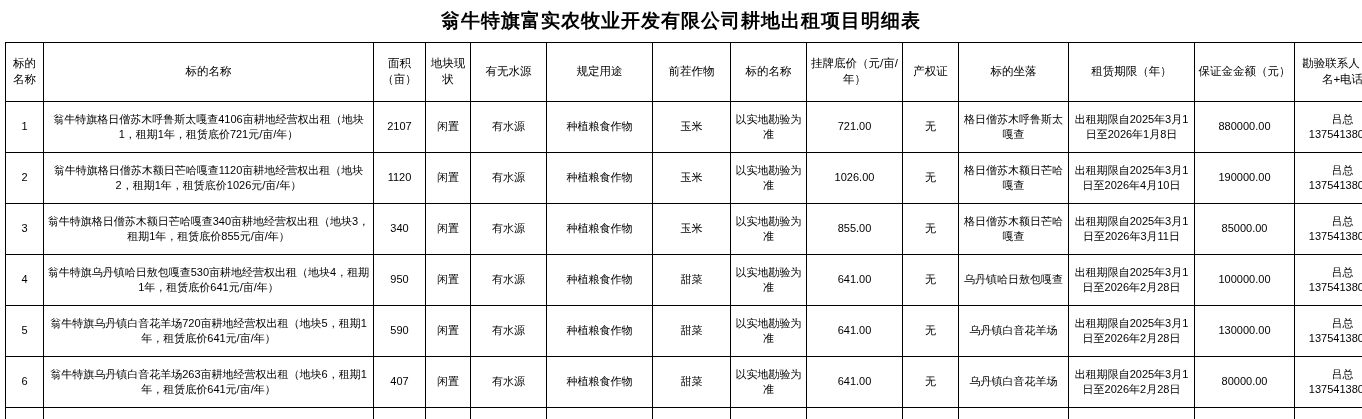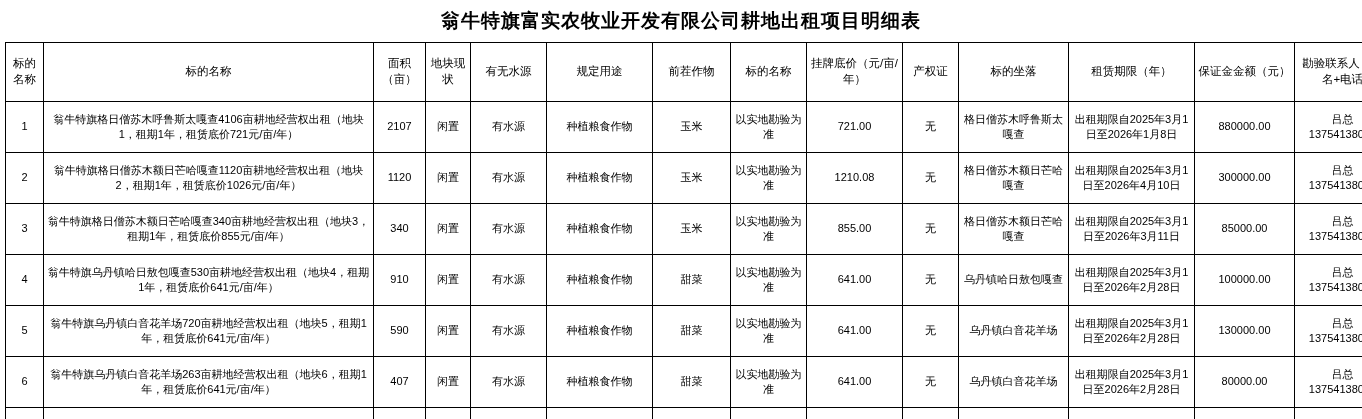--- a/index.html
+++ b/index.html
@@ -147,25 +147,25 @@
 
       <tr>
         <td class="num">2</td>
         <td class="name-cell">翁牛特旗格日僧苏木额日芒哈嘎查1120亩耕地经营权出租（地块2，租期1年，租赁底价1026元/亩/年）</td>
         <td class="num">1120</td>
         <td>闲置</td>
         <td>有水源</td>
         <td>种植粮食作物</td>
         <td>玉米</td>
         <td>以实地勘验为准</td>
-        <td class="num">1210.08</td>
+        <td class="num">1026.00</td>
         <td>无</td>
         <td>格日僧苏木额日芒哈嘎查</td>
         <td class="left-cell">出租期限自2025年3月1日至2026年4月10日</td>
-        <td class="num">300000.00</td>
+        <td class="num">190000.00</td>
         <td>
           <span class="two-line">吕总</span>
           <span class="two-line">13754138001</span>
         </td>
       </tr>
 
       <tr>
         <td class="num">3</td>
         <td class="name-cell">翁牛特旗格日僧苏木额日芒哈嘎查340亩耕地经营权出租（地块3，租期1年，租赁底价855元/亩/年）</td>
         <td class="num">340</td>
@@ -181,21 +181,21 @@
         <td class="num">85000.00</td>
         <td>
           <span class="two-line">吕总</span>
           <span class="two-line">13754138001</span>
         </td>
       </tr>
 
       <tr>
         <td class="num">4</td>
         <td class="name-cell">翁牛特旗乌丹镇哈日敖包嘎查530亩耕地经营权出租（地块4，租期1年，租赁底价641元/亩/年）</td>
-        <td class="num">910</td>
+        <td class="num">950</td>
         <td>闲置</td>
         <td>有水源</td>
         <td>种植粮食作物</td>
         <td>甜菜</td>
         <td>以实地勘验为准</td>
         <td class="num">641.00</td>
         <td>无</td>
         <td>乌丹镇哈日敖包嘎查</td>
         <td class="left-cell">出租期限自2025年3月1日至2026年2月28日</td>
         <td class="num">100000.00</td>

